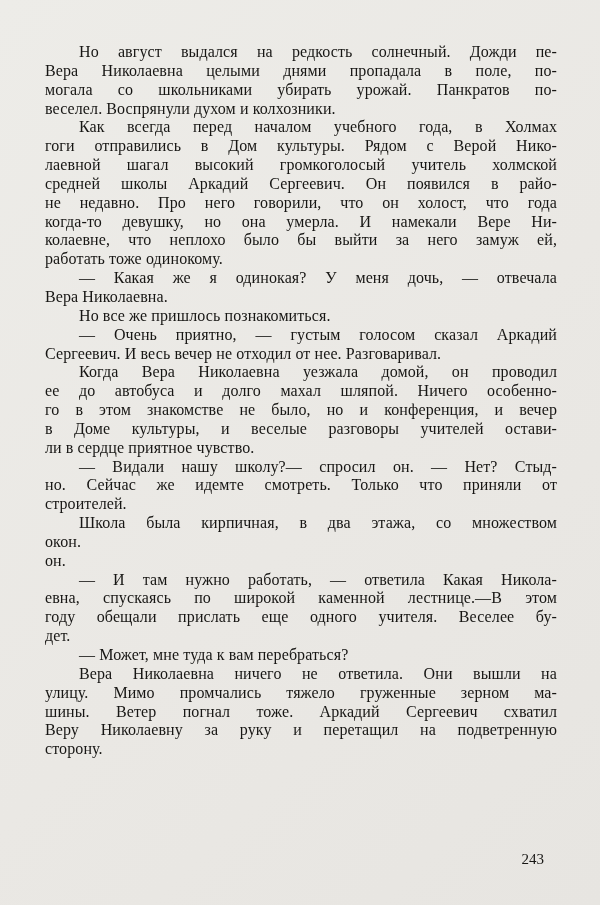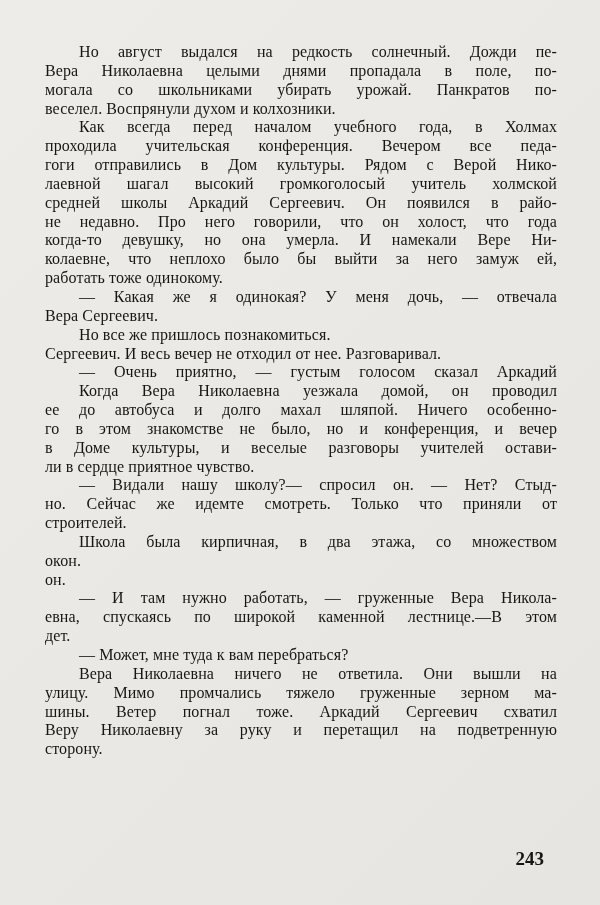--- a/index.html
+++ b/index.html
@@ -31,63 +31,61 @@
     text-align: justify;
     text-align-last: justify;
     white-space: normal;
   }
   .line.first { text-indent: 34px; }
   .line.last  { text-align-last: left; }
   .page-number {
     position: absolute;
     top: 850px;
     right: 56px;
-    font-size: 19px;
+    font-size: 15px;
     line-height: 18px;
     color: #171614;
-    font-weight: bold;
   }
 </style>
 </head>
 <body>
 
 <div class="page">
   <div class="text-block">
 
     <div class="para">
       <div class="line first">Но август выдался на редкость солнечный. Дожди пе-</div>
       <div class="line">Вера Николаевна целыми днями пропадала в поле, по-</div>
       <div class="line">могала со школьниками убирать урожай. Панкратов по-</div>
       <div class="line last">веселел. Воспрянули духом и колхозники.</div>
     </div>
 
     <div class="para">
       <div class="line first">Как всегда перед началом учебного года, в Холмах</div>
-      <div class="line">проходила учительская конференция. Вечером все педа-</div>
       <div class="line">гоги отправились в Дом культуры. Рядом с Верой Нико-</div>
       <div class="line">лаевной шагал высокий громкоголосый учитель холмской</div>
       <div class="line">средней школы Аркадий Сергеевич. Он появился в райо-</div>
       <div class="line">не недавно. Про него говорили, что он холост, что года</div>
       <div class="line">когда-то девушку, но она умерла. И намекали Вере Ни-</div>
       <div class="line">колаевне, что неплохо было бы выйти за него замуж ей,</div>
       <div class="line last">работать тоже одинокому.</div>
     </div>
 
     <div class="para">
       <div class="line first">— Какая же я одинокая? У меня дочь, — отвечала</div>
-      <div class="line last">Вера Сергеевич.</div>
+      <div class="line last">Вера Николаевна.</div>
     </div>
 
     <div class="para">
       <div class="line first last">Но все же пришлось познакомиться.</div>
     </div>
 
     <div class="para">
+      <div class="line first">— Очень приятно, — густым голосом сказал Аркадий</div>
       <div class="line last">Сергеевич. И весь вечер не отходил от нее. Разговаривал.</div>
-      <div class="line first">— Очень приятно, — густым голосом сказал Аркадий</div>
     </div>
 
     <div class="para">
       <div class="line first">Когда Вера Николаевна уезжала домой, он проводил</div>
       <div class="line">ее до автобуса и долго махал шляпой. Ничего особенно-</div>
       <div class="line">го в этом знакомстве не было, но и конференция, и вечер</div>
       <div class="line">в Доме культуры, и веселые разговоры учителей остави-</div>
       <div class="line last">ли в сердце приятное чувство.</div>
     </div>
 
@@ -101,22 +99,23 @@
     <div class="para">
       <div class="line first">Школа была кирпичная, в два этажа, со множеством</div>
       <div class="line last">окон.</div>
     </div>
 
     <div class="para">
       <div class="line last">он.</div>
     </div>
 
     <div class="para">
-      <div class="line first">— И там нужно работать, — груженные Вера Никола-</div>
+      <div class="line first">— И там нужно работать, — ответила Какая Никола-</div>
       <div class="line">евна, спускаясь по широкой каменной лестнице.—В этом</div>
+      <div class="line">году обещали прислать еще одного учителя. Веселее бу-</div>
       <div class="line last">дет.</div>
     </div>
 
     <div class="para">
       <div class="line first last">— Может, мне туда к вам перебраться?</div>
     </div>
 
     <div class="para">
       <div class="line first">Вера Николаевна ничего не ответила. Они вышли на</div>
       <div class="line">улицу. Мимо промчались тяжело груженные зерном ма-</div>

